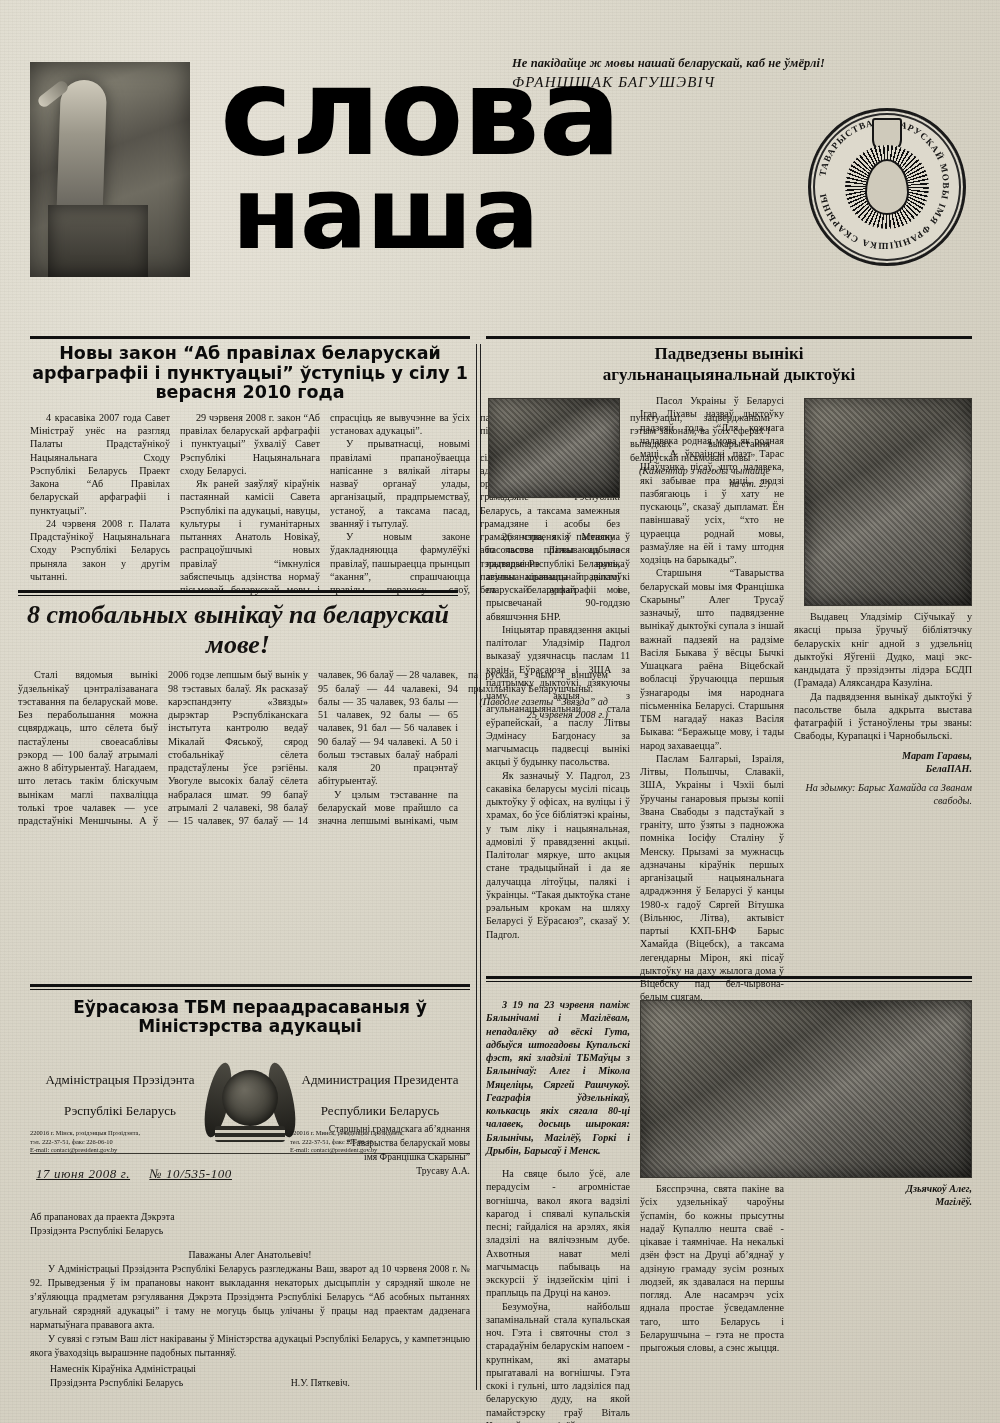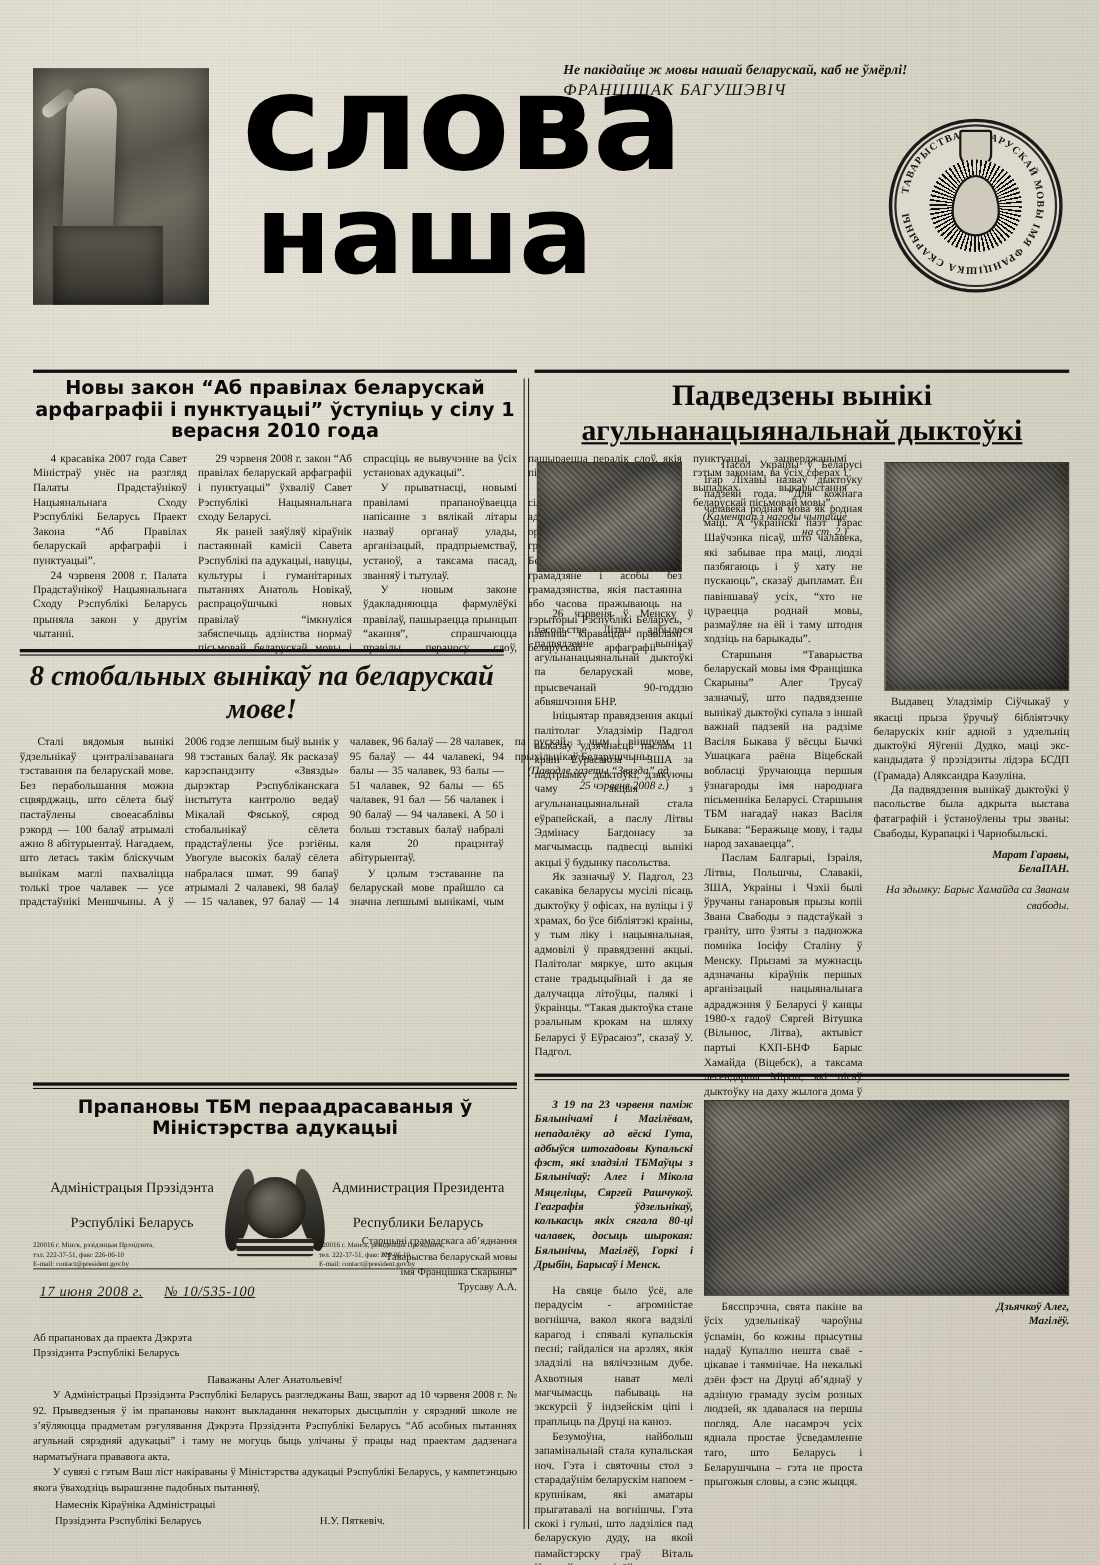--- a/index.html
+++ b/index.html
@@ -208,21 +208,21 @@
   }
   #art3 .subject{margin-top:34px;font-size:9.8px;line-height:1.4;}
   #art3 .salute{text-align:center;font-size:9.8px;margin-top:12px;}
   #art3 .ltext{font-size:9.8px;line-height:1.42;text-align:justify;margin-top:2px;}
   #art3 .ltext p{text-indent:18px;margin:0;}
   #art3 .signoff{margin-top:2px;font-size:9.8px;line-height:1.45;position:relative;padding-left:20px;}
   #art3 .signoff .name{position:absolute;right:120px;bottom:0;}
 
   
   #art4{position:absolute;left:486px;top:344px;width:486px;}
-  #art4 .hl-serif{font-size:27px;}
+  #art4 .hl-serif{font-size:17px;}
   #art4 .zone{position:relative;margin-top:10px;height:520px;}
   .c4a{position:absolute;left:0;top:0;width:144px;margin-top:28px;}
   .c4b{position:absolute;left:154px;top:0;width:144px;}
   .c4c{position:absolute;left:308px;top:0;width:178px;}
 
   
   #art5{position:absolute;left:486px;top:990px;width:486px;}
   #art5 .hl{font-size:24px;letter-spacing:.3px;}
   #art5 .zone{position:relative;margin-top:8px;height:390px;}
   .c5a{position:absolute;left:0;top:0;width:144px;}
@@ -293,21 +293,21 @@
     <div class="cols body-col">
       <p>Сталі вядомыя вынікі ўдзельнікаў цэнтралізаванага тэставання па беларускай мове. Без перабольшання можна сцвярджаць, што сёлета быў пастаўлены своеасаблівы рэкорд — 100 балаў атрымалі ажно 8 абітурыентаў. Нагадаем, што летась такім бліскучым вынікам маглі пахваліцца толькі трое чалавек — усе прадстаўнікі Меншчыны. А ў 2006 годзе лепшым быў вынік у 98 тэставых балаў. Як расказаў карэспандэнту «Звязды» дырэктар Рэспубліканскага інстытута кантролю ведаў Мікалай Фяськоў, сярод стобальнікаў сёлета прадстаўлены ўсе рэгіёны. Увогуле высокіх балаў сёлета набралася шмат. 99 бапаў атрымалі 2 чалавекі, 98 балаў — 15 чалавек, 97 балаў — 14 чалавек, 96 балаў — 28 чалавек, 95 балаў — 44 чалавекі, 94 балы — 35 чалавек, 93 балы — 51 чалавек, 92 балы — 65 чалавек, 91 бал — 56 чалавек і 90 балаў — 94 чалавекі. А 50 і больш тэставых балаў набралі каля 20 працэнтаў абітурыентаў.</p>
       <p>У цэлым тэставанне па беларускай мове прайшло са значна лепшымі вынікамі, чым па рускай, з чым і віншуем прыхільнікаў Беларушчыны.</p>
       <p style="text-align:right;font-style:italic;text-indent:0">(Паводле газеты “Звязда” ад 25 чэрвеня 2008 г.)</p>
     </div>
   </div>
 
   <div id="art3">
     <div class="rule-thick" style="left:0;top:-14px;width:440px;"></div>
     <div class="rule-thin" style="left:0;top:-9px;width:440px;"></div>
-    <div class="hl">Прапановы ТБМ пераадрасаваныя ў Міністэрства адукацыі</div>
+    <div class="hl">Еўрасаюза ТБМ пераадрасаваныя ў Міністэрства адукацыі</div>
 
     <div class="letterhead">
       <div class="emblem">
         <div class="wreathL"></div>
         <div class="wreathR"></div>
         <div class="globe"></div>
         <div class="ribbon"></div>
       </div>
 
       <div class="lh-side left">
@@ -350,21 +350,21 @@
     <div class="signoff">
       <div>Намеснік Кіраўніка Адміністрацыі</div>
       <div>Прэзідэнта Рэспублікі Беларусь</div>
       <div class="name">Н.У. Пяткевіч.</div>
     </div>
   </div>
 
   <div id="art4">
     <div class="rule-thick" style="left:0;top:-8px;width:486px;"></div>
     <div class="hl-serif">Падведзены вынікі</div>
-    <div class="hl-serif" style="margin-top:2px;text-decoration:underline;">агульнанацыянальнай дыктоўкі</div>
+    <div class="hl-serif" style="margin-top:2px;">агульнанацыянальнай дыктоўкі</div>
 
     <div class="zone">
 
       <div class="photo" style="left:2px;top:4px;width:130px;height:98px;"></div>
       <div class="photo" style="left:318px;top:4px;width:166px;height:206px;"></div>
 
       <div class="c4a body-col" style="top:108px;">
         <p>26 чэрвеня ў Менску ў пасольстве Літвы адбылося падвядзенне вынікаў агульнанацыянальнай дыктоўкі па беларускай мове, прысвечанай 90-годдзю абвяшчэння БНР.</p>
         <p>Ініцыятар правядзення акцыі палітолаг Уладзімір Падгол выказаў удзячнасць паслам 11 краін Еўрасаюза і ЗША за падтрымку дыктоўкі, дзякуючы чаму акцыя з агульнанацыянальнай стала еўрапейскай, а паслу Літвы Эдмінасу Багдонасу за магчымасць падвесці вынікі акцыі ў будынку пасольства.</p>
         <p>Як зазначыў У. Падгол, 23 сакавіка беларусы мусілі пісаць дыктоўку ў офісах, на вуліцы і ў храмах, бо ўсе бібліятэкі краіны, у тым ліку і нацыянальная, адмовілі ў правядзенні акцыі. Палітолаг мяркуе, што акцыя стане традыцыйнай і да яе далучацца літоўцы, палякі і ўкраінцы. “Такая дыктоўка стане рэальным крокам на шляху Беларусі ў Еўрасаюз”, сказаў У. Падгол.</p>

